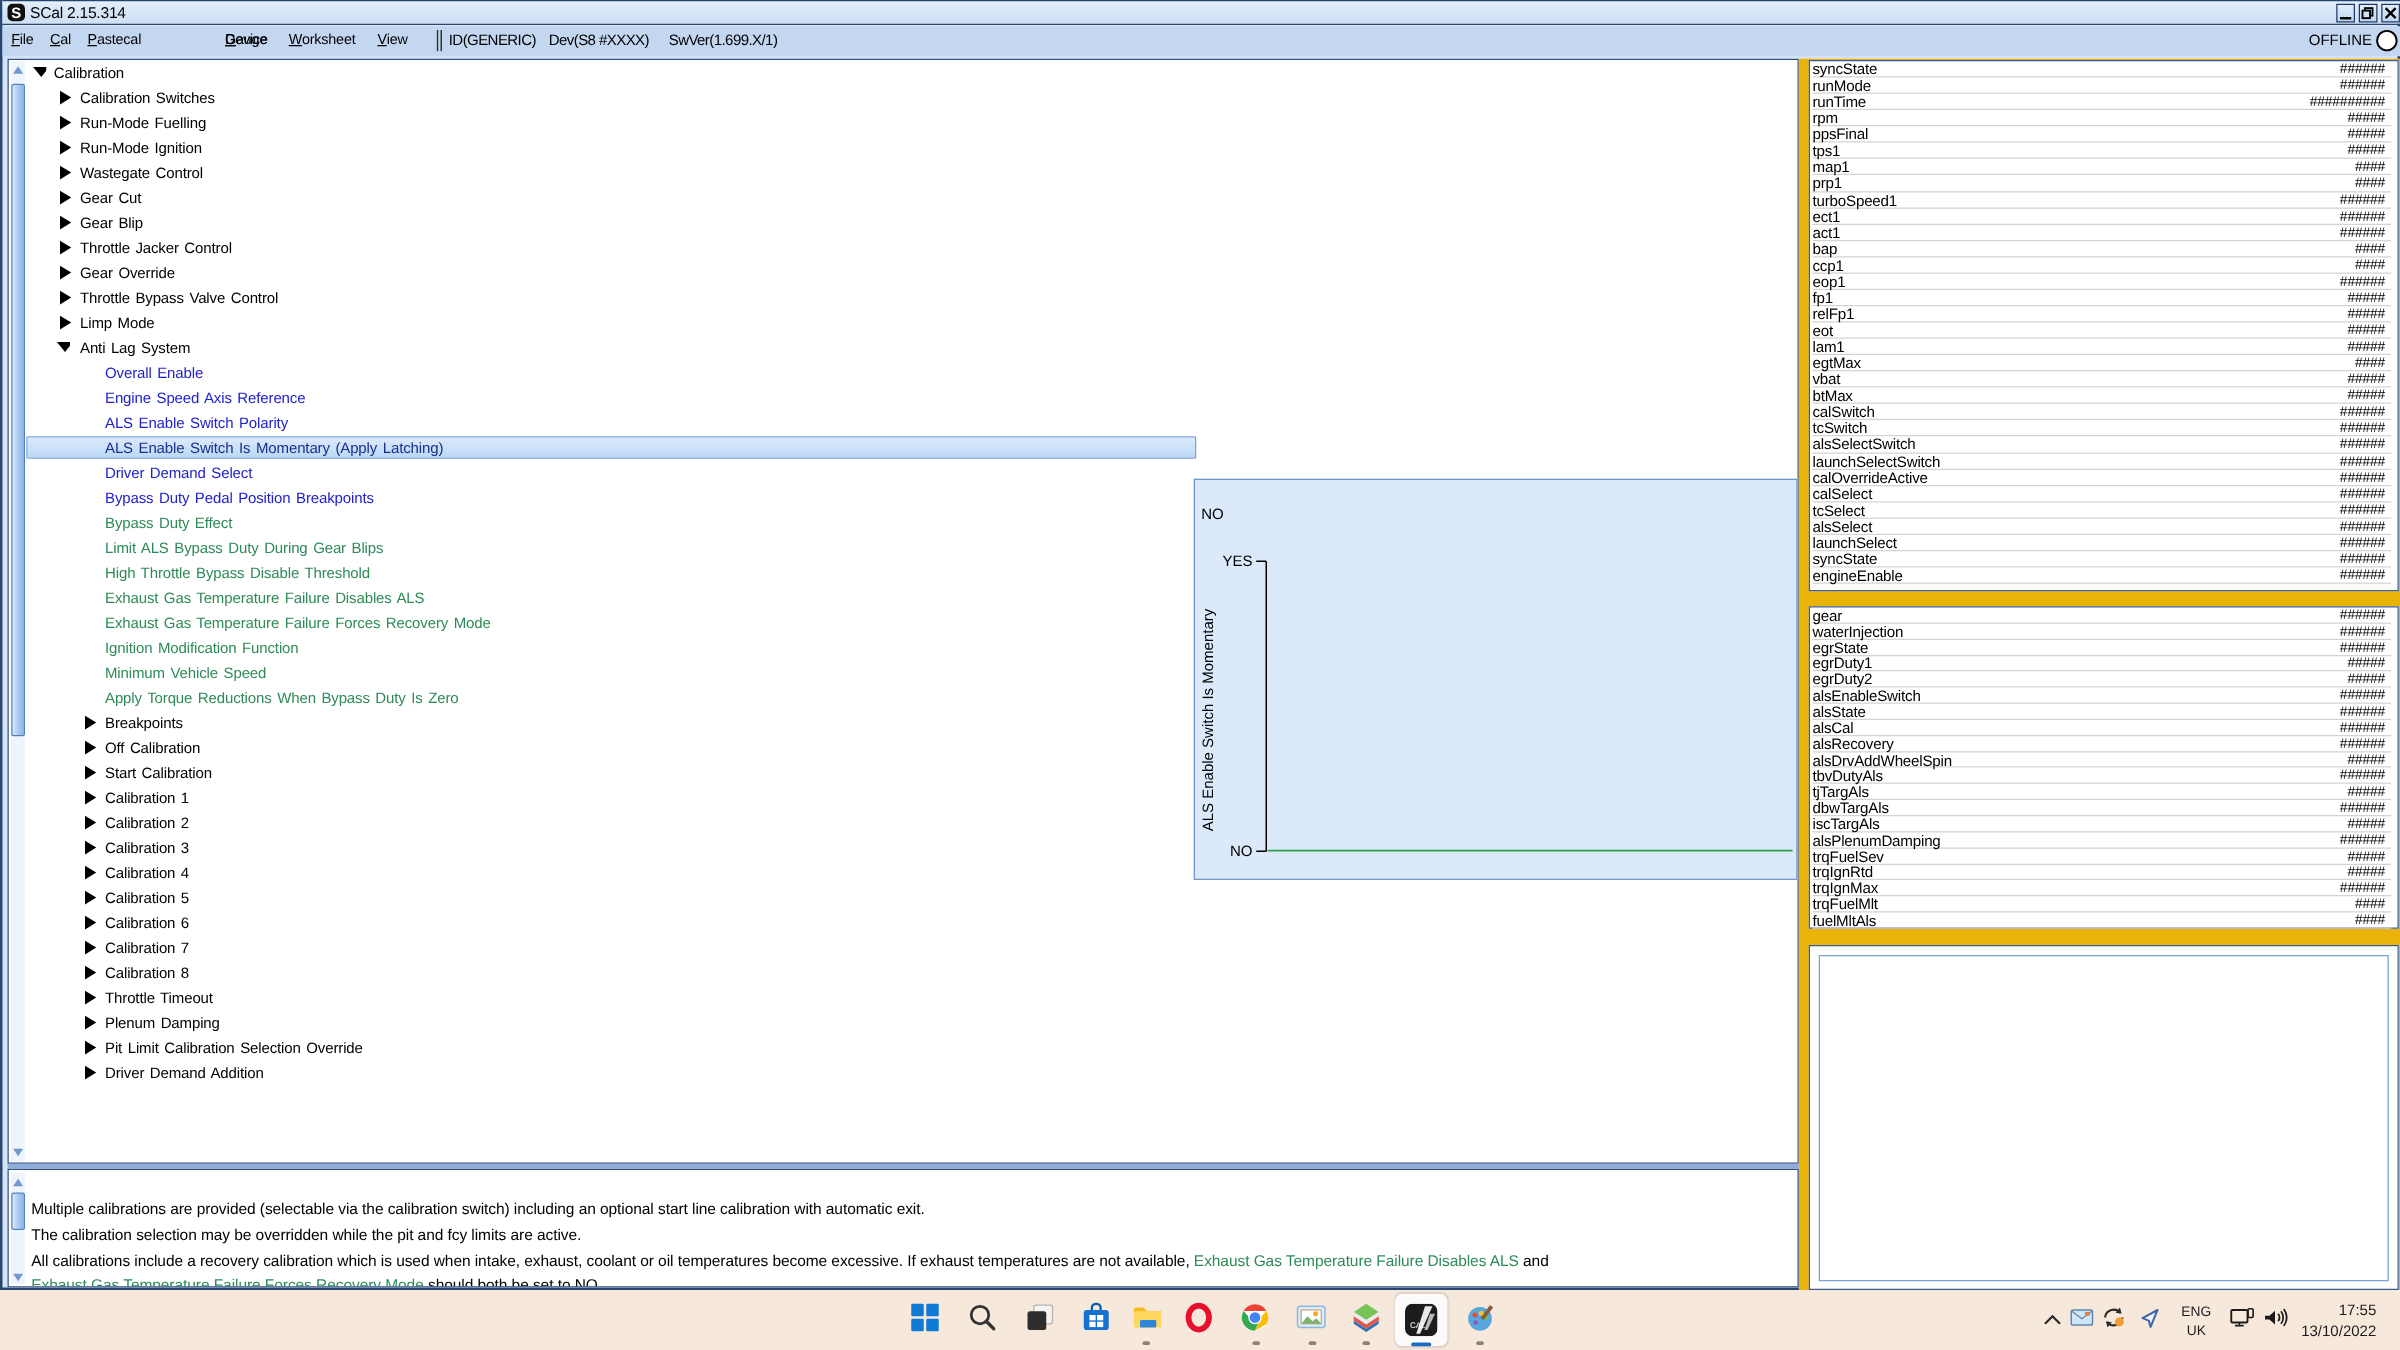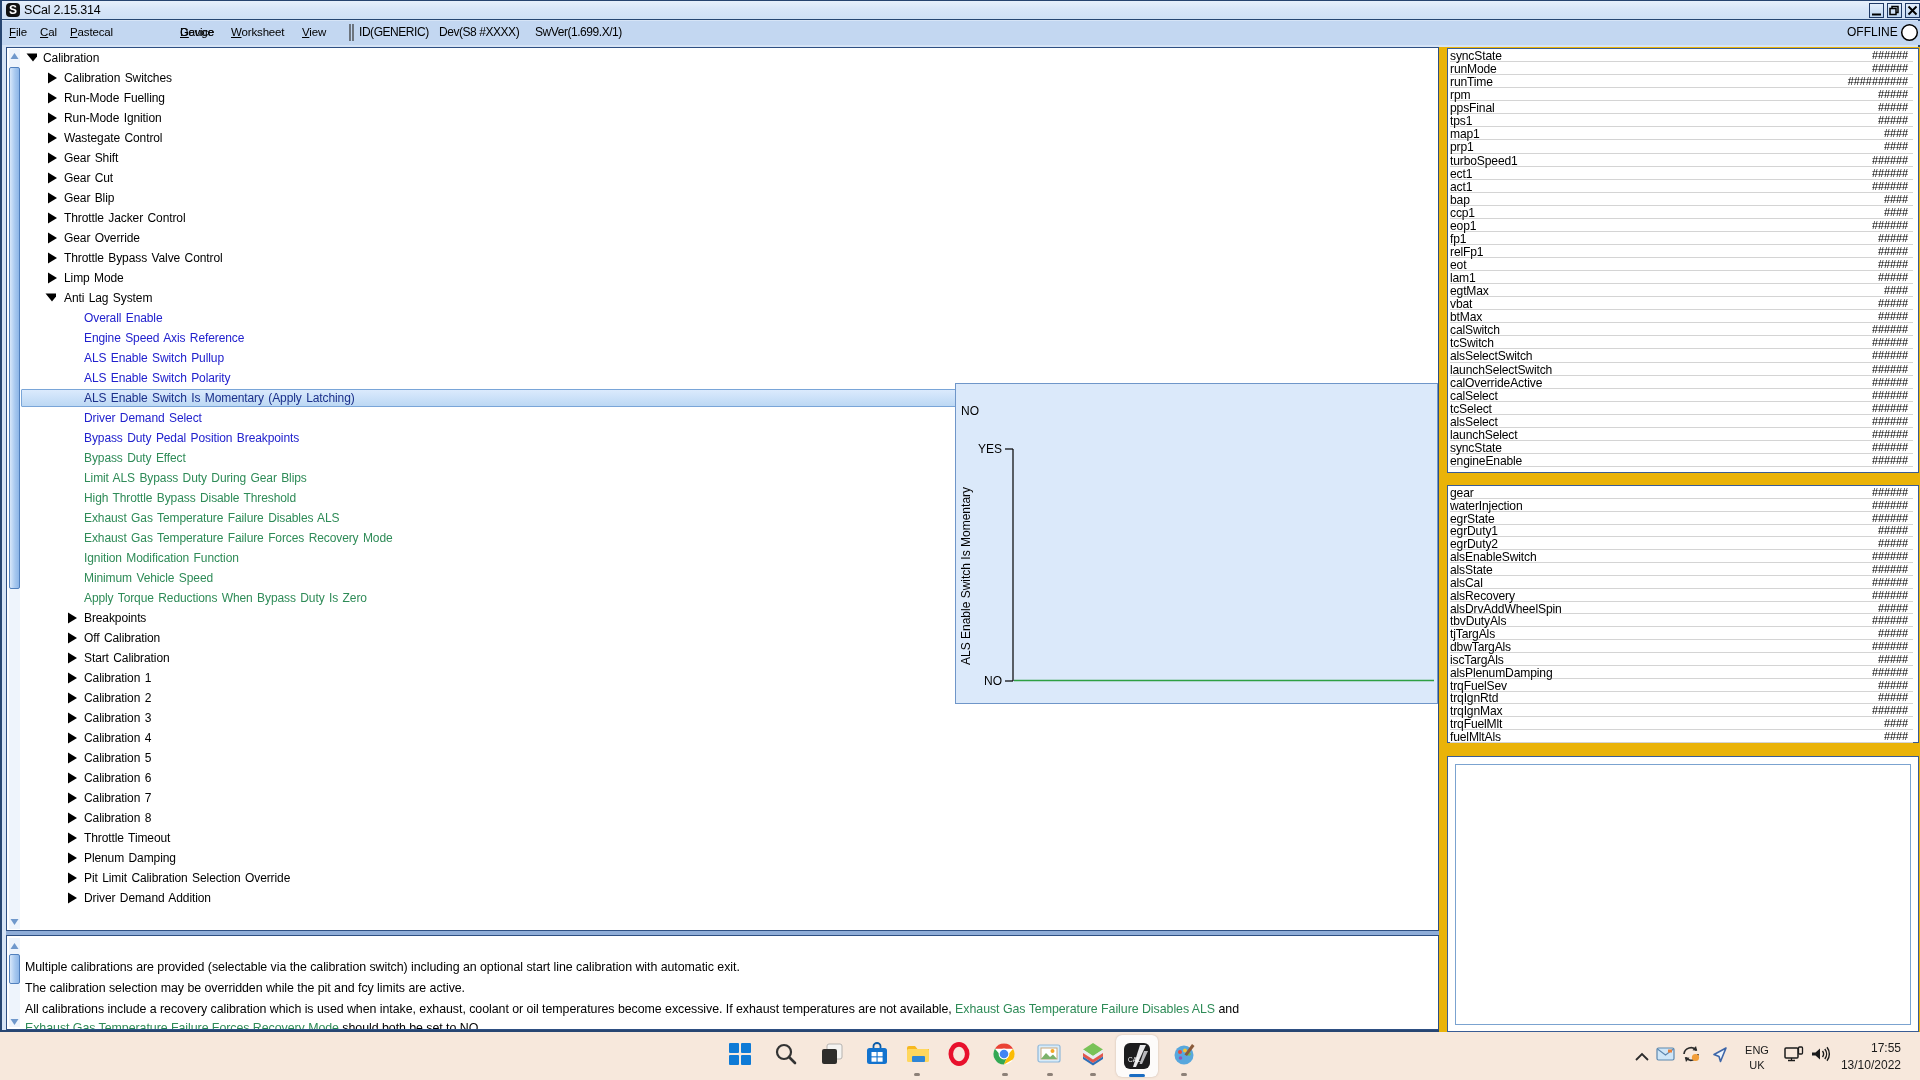--- a/index.html
+++ b/index.html
@@ -117,26 +117,20 @@
       <div class="trow">
           <svg class="arr" style="left:40px;">
             <path d="M1 0.5 L10 6 L1 11.5 Z" fill="#000"></path>
           </svg>
           <span class="txt c-black" style="left:57px;">Wastegate Control</span>
         </div>
       <div class="trow">
           <svg class="arr" style="left:40px;">
             <path d="M1 0.5 L10 6 L1 11.5 Z" fill="#000"></path>
           </svg>
-          <span class="txt c-black" style="left:57px;">Gear Shift</span>
-        </div>
-      <div class="trow">
-          <svg class="arr" style="left:40px;">
-            <path d="M1 0.5 L10 6 L1 11.5 Z" fill="#000"></path>
-          </svg>
           <span class="txt c-black" style="left:57px;">Gear Cut</span>
         </div>
       <div class="trow">
           <svg class="arr" style="left:40px;">
             <path d="M1 0.5 L10 6 L1 11.5 Z" fill="#000"></path>
           </svg>
           <span class="txt c-black" style="left:57px;">Gear Blip</span>
         </div>
       <div class="trow">
           <svg class="arr" style="left:40px;">
@@ -166,23 +160,20 @@
           <svg class="arr" style="left:38px;top:5px;" width="14" height="10">
             <path d="M0.5 0.5 L13.5 0.5 L7 8.5 Z" fill="#000"></path>
           </svg>
           <span class="txt c-black" style="left:57px;">Anti Lag System</span>
         </div>
       <div class="trow">
           <span class="txt c-blue" style="left:77px;">Overall Enable</span>
         </div>
       <div class="trow">
           <span class="txt c-blue" style="left:77px;">Engine Speed Axis Reference</span>
-        </div>
-      <div class="trow">
-          <span class="txt c-blue" style="left:77px;">ALS Enable Switch Pullup</span>
         </div>
       <div class="trow">
           <span class="txt c-blue" style="left:77px;">ALS Enable Switch Polarity</span>
         </div>
       <div class="trow">
           <div class="selrow"></div>
           <span class="txt" style="left:77px;color:#1b2f8a;">ALS Enable Switch Is Momentary (Apply Latching)</span>
         </div>
       <div class="trow">
           <span class="txt c-blue" style="left:77px;">Driver Demand Select</span>

